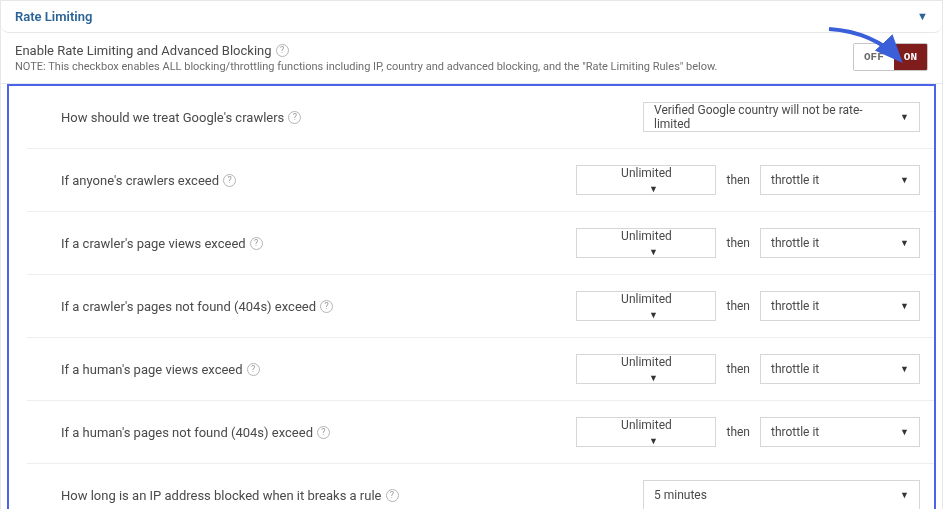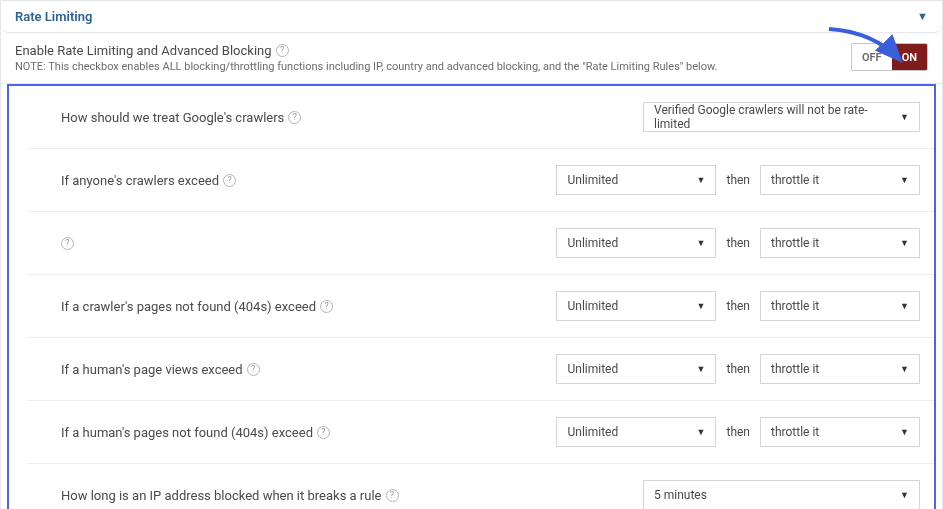--- a/index.html
+++ b/index.html
@@ -71,20 +71,21 @@
     border-radius: 2px;
     overflow: hidden;
     height: 28px;
   }
   .toggle div {
     padding: 0 10px;
     display: flex;
     align-items: center;
     font-size: 11px;
     font-weight: 600;
+    font-family: Liberation Mono, monospace;
   }
   .toggle .off { background: #fff; color: #6b6b6b; }
   .toggle .on  { background: #7f1d1d; color: #fff; }
   .highlight-box {
     border: 2px solid #4a63e7;
     margin: 0 6px 6px 6px;
   }
   .setting-row {
     display: flex;
     align-items: center;
@@ -114,21 +115,21 @@
     display: flex;
     align-items: center;
     justify-content: space-between;
     padding: 0 10px;
     font-size: 12px;
     color: #4a4a4a;
     cursor: pointer;
   }
   .sel .caret { font-size: 9px; color: #333; margin-left: 14px; }
   .sel.wide   { width: 277px; }
-  .sel.small  { width: 160px; }
+  .sel.small  { width: 140px; flex-direction: column; }
   .sel.action { width: 160px; }
   .then-text {
     font-size: 12px;
     color: #4a4a4a;
   }
   .arrow {
     position: absolute;
     top: 24px;
     left: 824px;
     pointer-events: none;
@@ -160,21 +161,21 @@
 
   <div class="highlight-box">
 
     <div class="setting-row">
       <div class="setting-label">
         <span>How should we treat Google's crawlers</span>
         <span class="help-icon">?</span>
       </div>
       <div class="controls">
         <div class="sel wide">
-          <span>Verified Google crawlers will not be rate-limited</span>
+          <span>Verified Google country will not be rate-limited</span>
           <span class="caret">▼</span>
         </div>
       </div>
     </div>
 
     <div class="setting-row">
       <div class="setting-label">
         <span>If anyone's crawlers exceed</span>
         <span class="help-icon">?</span>
       </div>
@@ -186,20 +187,21 @@
         <span class="then-text">then</span>
         <div class="sel action">
           <span>throttle it</span>
           <span class="caret">▼</span>
         </div>
       </div>
     </div>
 
     <div class="setting-row">
       <div class="setting-label">
+        <span>If a crawler's page views exceed</span>
         <span class="help-icon">?</span>
       </div>
       <div class="controls">
         <div class="sel small">
           <span>Unlimited</span>
           <span class="caret">▼</span>
         </div>
         <span class="then-text">then</span>
         <div class="sel action">
           <span>throttle it</span>

